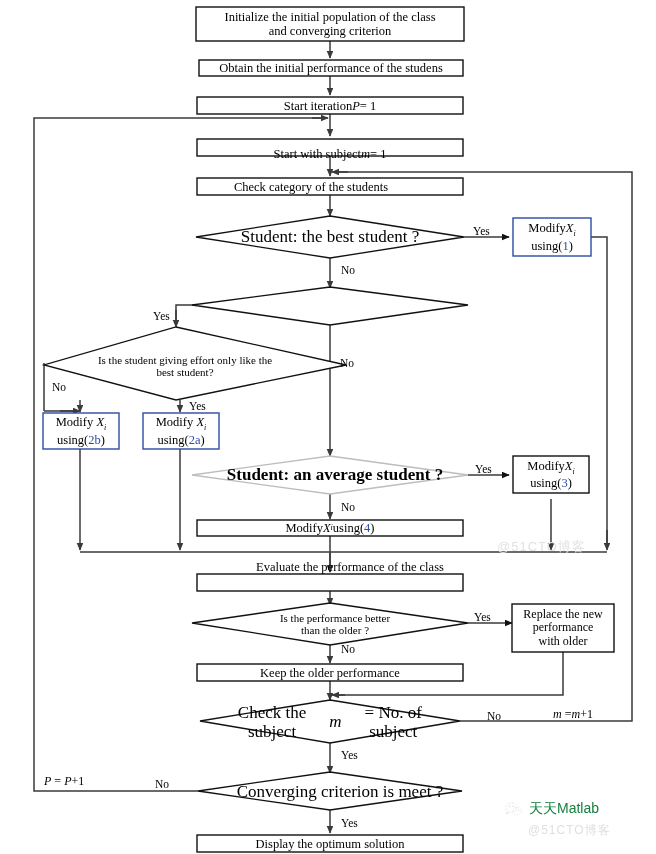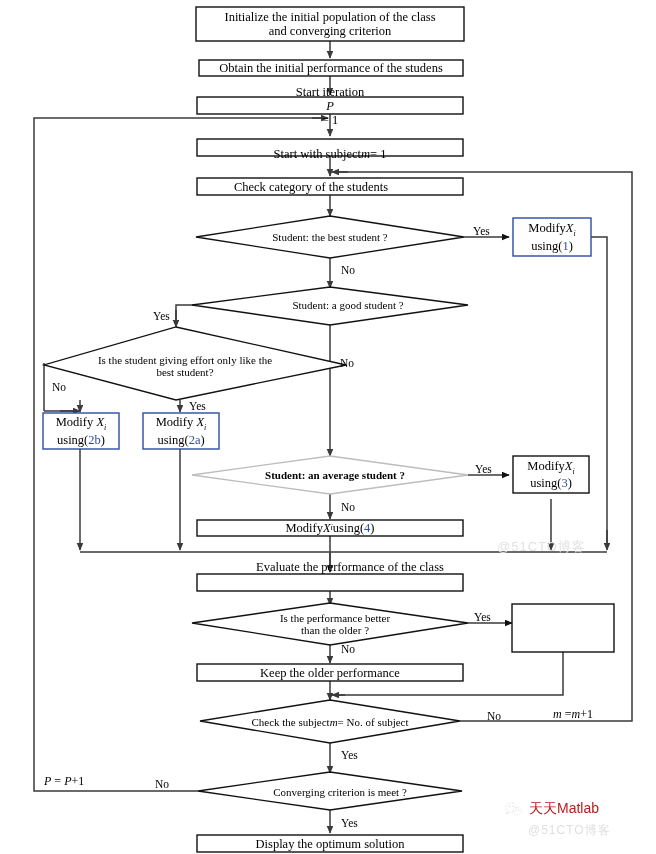--- a/index.html
+++ b/index.html
@@ -17,21 +17,21 @@
     position:absolute;
     display:flex;align-items:center;justify-content:center;
     text-align:center;
     font-family:"Liberation Serif", serif;
     color:#000;
     line-height:1.12;
     pointer-events:none;
     white-space:pre-line;
   }
   .proc-text{font-size:12.5px;}
-  .dec-text{font-size:11px;}
+  .dec-text{font-size:17px;}
   .dec-small{font-size:11px;}
   .mod-text{font-size:12.5px;align-items:center;}
   .edge-label{
     position:absolute;font-size:11.5px;color:#000;
     font-family:"Liberation Serif", serif;
     text-align:center;
   }
   .var-label{
     position:absolute;font-size:12px;color:#000;
     font-family:"Liberation Serif", serif;font-style:italic;
@@ -45,21 +45,21 @@
     left:497px;top:538px;
     font-size:13px;color:#e2e2e2;
     font-family:"Liberation Sans", sans-serif;
     letter-spacing:1px;
   }
   .wm-bottom{
     left:505px;top:800px;
     display:flex;align-items:center;gap:6px;
   }
   .wm-bottom .wm-brand{
-    font-size:14px;color:#b91c1c;
+    font-size:14px;color:#15803d;
     font-family:"Liberation Sans", sans-serif;
   }
   .wm-bottom-sub{
     position:absolute;left:528px;top:822px;
     font-size:12px;color:#e0e0e0;
     font-family:"Liberation Sans", sans-serif;
     letter-spacing:1px;
   }
   .wechat-glyph{
     width:18px;height:15px;opacity:.55;
@@ -163,38 +163,37 @@
       <polygon points="330,700 460,721 330,743 200,721" fill="#fff" stroke="#111" stroke-width="1.3"></polygon>
       <polygon points="330,772 462,791 330,810 198,791" fill="#fff" stroke="#111" stroke-width="1.3"></polygon>
     </g>
   </svg>
 
   <div class="node-text proc-text" style="left:196px;top:7px;width:268px;height:34px;">Initialize the initial population of the class
 and converging criterion</div>
 
   <div class="node-text proc-text" style="left:199px;top:59px;width:264px;height:18px;">Obtain the initial performance of the studens</div>
 
-  <div class="node-text proc-text" style="left:197px;top:96px;width:266px;height:19px;flex-direction:column;">
+  <div class="node-text proc-text" style="left:197px;top:96px;width:266px;height:19px;">
     <span>Start iteration </span><span class="ital">P</span><span> = 1</span>
   </div>
 
   <div class="node-text proc-text" style="left:197px;top:138px;width:266px;height:31px;">
     <span>Start with subject </span><span class="ital">m</span><span>= 1</span>
   </div>
 
   <div class="node-text proc-text" style="left:197px;top:177px;width:228px;height:19px;">Check category of the students</div>
 
   <div class="node-text dec-text" style="left:210px;top:227px;width:240px;height:20px;">Student: the best student  ?</div>
 
   <div class="node-text mod-text" style="left:513px;top:218px;width:78px;height:38px;flex-direction:column;">
     <div><span>Modify</span><span class="ital">X</span><sub class="ital" style="font-size:8px">i</sub></div>
     <div><span>using(</span><span class="blue">1</span><span>)</span></div>
   </div>
 
-  <div class="node-text dec-text" style="left:228px;top:295px;width:240px;height:20px;">Student: a good student  ?</div>
 
   <div class="node-text dec-small" style="left:60px;top:352px;width:250px;height:28px;">Is the student giving effort only like the
 best student?</div>
 
   <div class="node-text mod-text" style="left:43px;top:413px;width:76px;height:36px;flex-direction:column;">
     <div><span>Modify </span><span class="ital">X</span><sub class="ital" style="font-size:8px">i</sub></div>
     <div><span>using(</span><span class="blue">2b</span><span>)</span></div>
   </div>
 
   <div class="node-text mod-text" style="left:143px;top:413px;width:76px;height:36px;flex-direction:column;">
@@ -211,20 +210,23 @@
 
   <div class="node-text proc-text" style="left:197px;top:519px;width:266px;height:18px;">
     <span>Modify </span><span class="ital">X</span><sub class="ital" style="font-size:8px">i</sub><span>  using(</span><span class="blue">4</span><span>)</span>
   </div>
 
   <div class="node-text proc-text" style="left:197px;top:557px;width:306px;height:19px;">Evaluate the performance of the class</div>
 
   <div class="node-text dec-small" style="left:240px;top:610px;width:190px;height:28px;">Is the performance better
 than the older ?</div>
 
+  <div class="node-text proc-text" style="left:512px;top:604px;width:102px;height:48px;font-size:12px;">Replace the new
+performance
+with older</div>
 
   <div class="node-text proc-text" style="left:197px;top:663px;width:266px;height:19px;">Keep the older performance</div>
 
   <div class="node-text dec-text" style="left:215px;top:712px;width:230px;height:20px;">
     <span>Check the subject </span><span class="ital">m</span><span> = No. of subject</span>
   </div>
 
   <div class="node-text proc-text" style="left:197px;top:834px;width:266px;height:19px;">Display the optimum solution</div>
 
   <div class="node-text dec-text" style="left:225px;top:782px;width:230px;height:20px;">Converging criterion is meet  ?</div>

